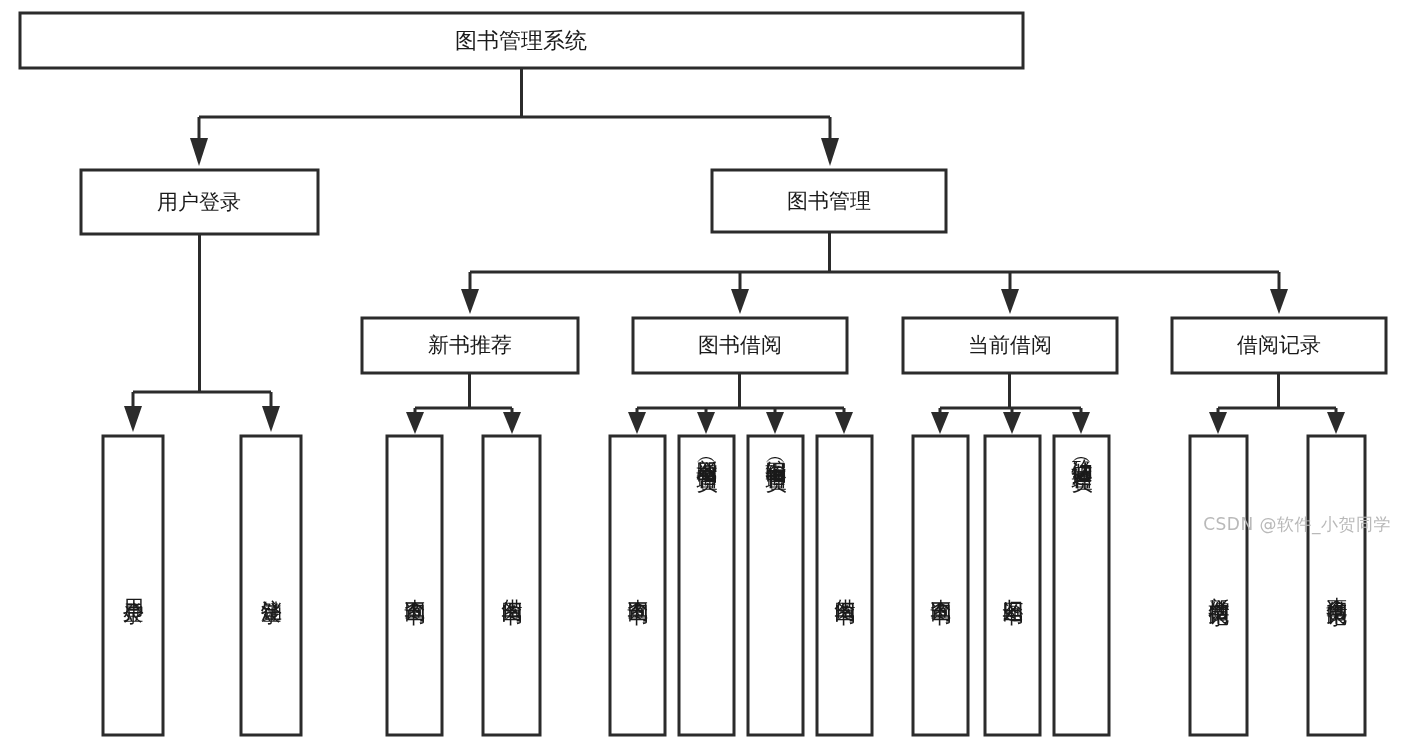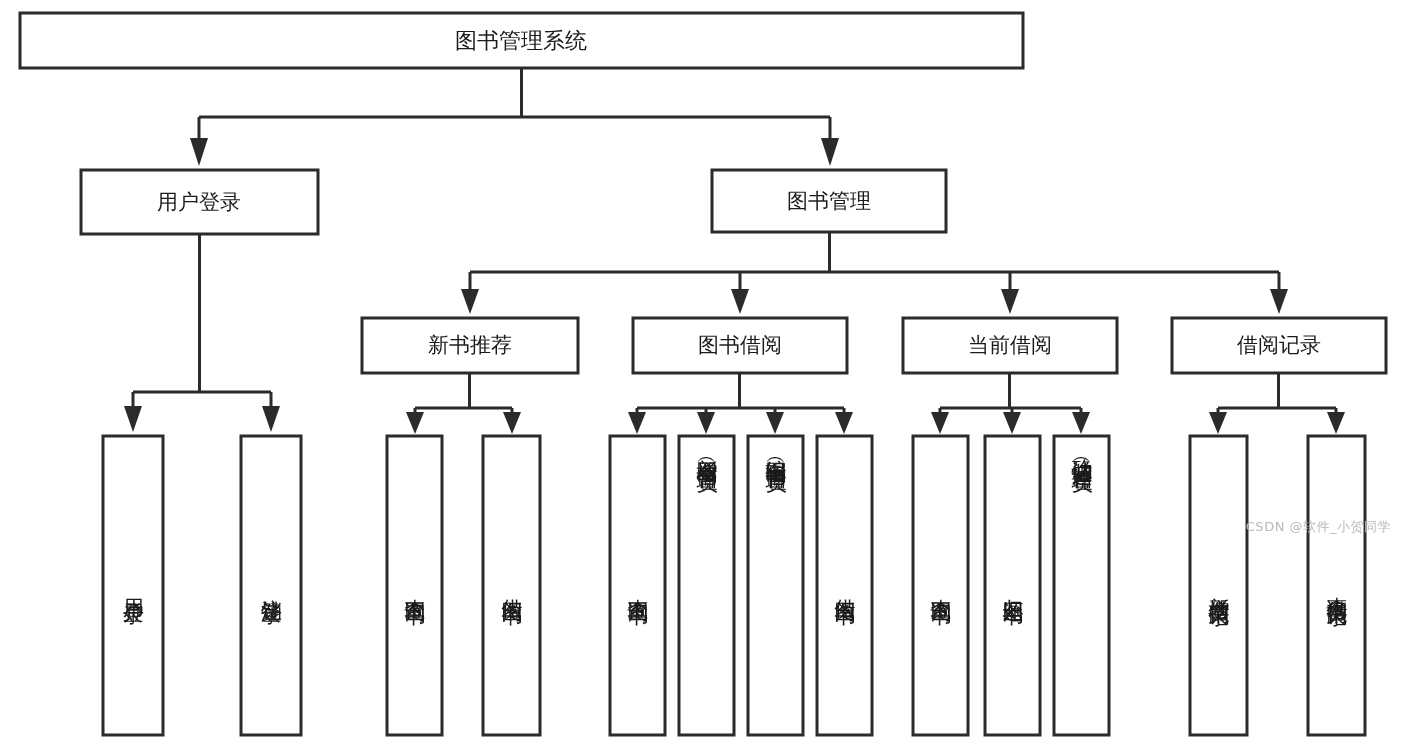--- a/index.html
+++ b/index.html
@@ -65,21 +65,21 @@
     letter-spacing: 2px;
     color: #1a1a1a;
     white-space: nowrap;
     text-align: center;
   }
   .watermark {
     position: absolute;
     right: 14px;
     bottom: 6px;
     font-family: "DejaVu Sans", "Liberation Sans", sans-serif;
-    font-size: 13px;
+    font-size: 17px;
     color: #b9b9b9;
     white-space: nowrap;
     letter-spacing: 0.5px;
   }
 </style>
 </head>
 <body>
 
 <div id="diagram-root">
 

